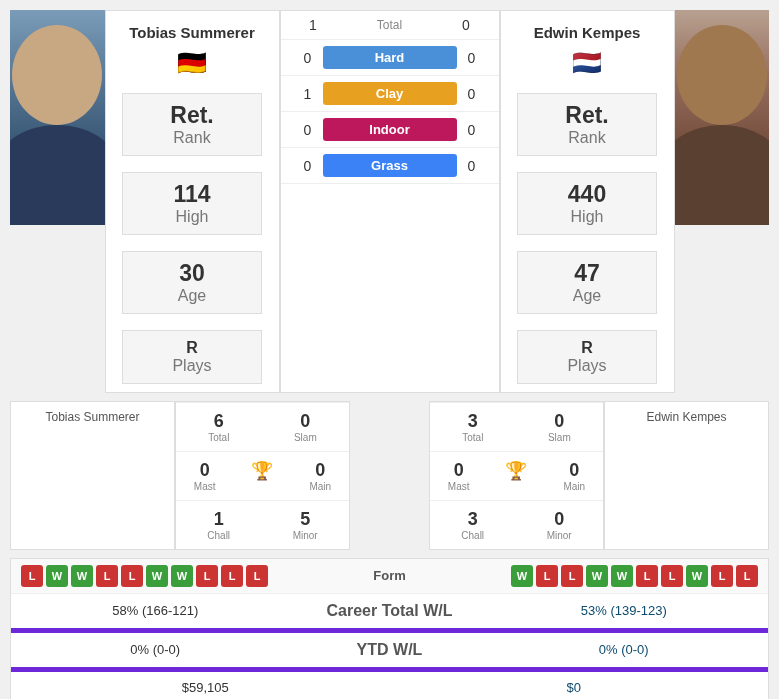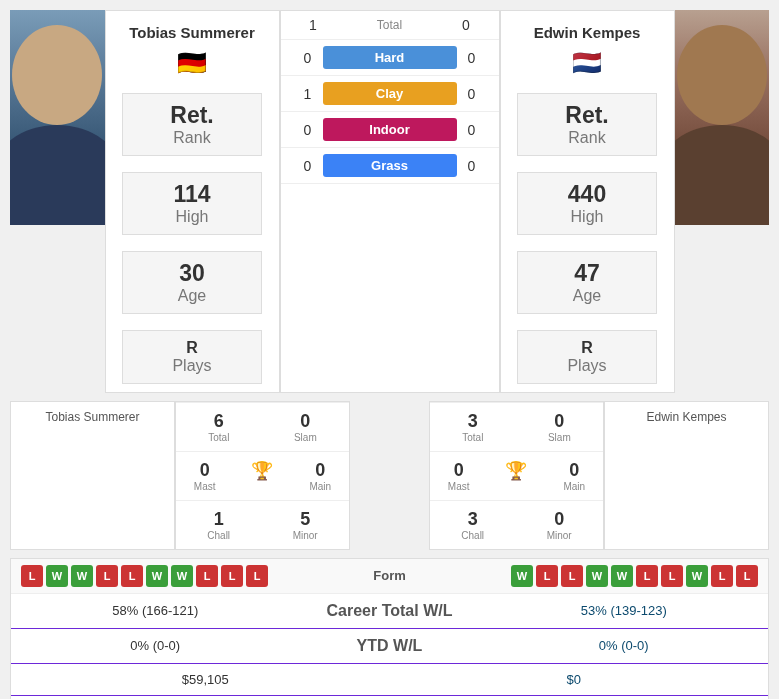--- a/index.html
+++ b/index.html
@@ -206,21 +206,21 @@
       color: white;
     }
 
     .form-w { background: #3a9e3a; }
     .form-l { background: #cc3333; }
 
     .data-row {
       display: flex;
       align-items: center;
       padding: 8px 10px;
-      border-bottom: 1px solid #6d28d9;
+      border-bottom: 5px solid #6d28d9;
     }
 
     .data-row:last-child {
       border-bottom: none;
     }
 
     .data-left {
       flex: 1;
       text-align: center;
       font-size: 13px;

